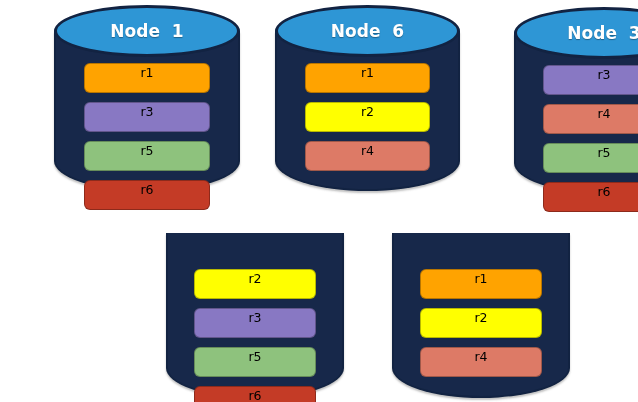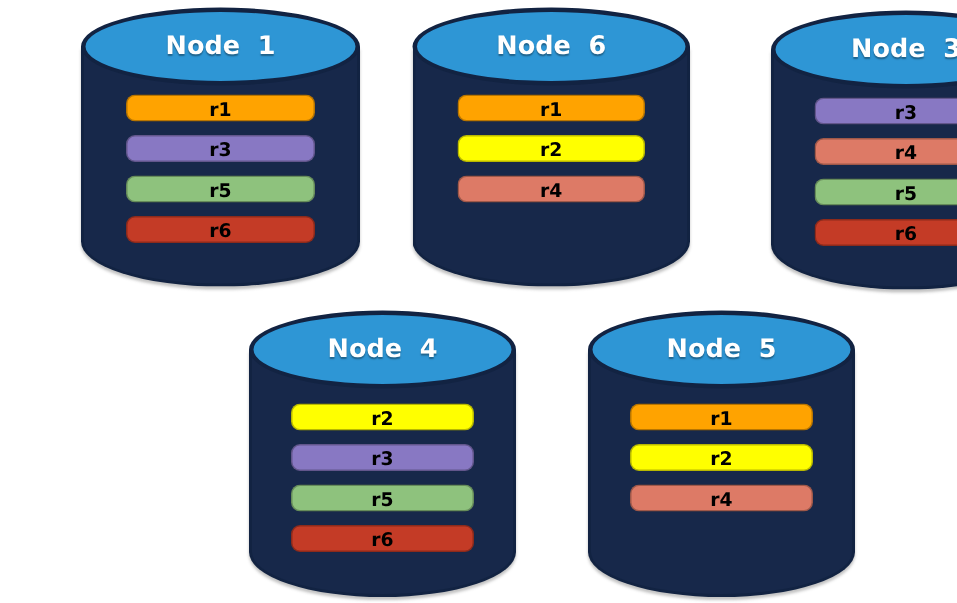--- a/index.html
+++ b/index.html
@@ -58,29 +58,29 @@
     top: 58px;
     display: flex;
     flex-direction: column;
     align-items: center;
     gap: 9px;
     z-index: 3;
   }
   .node4 .bars, .node5 .bars { top: 62px; }
   .bar {
     width: 68%;
-    height: 18px;
+    height: 30px;
     line-height: 18px;
     border-radius: 6px;
     border: 1px solid rgba(0,0,0,0.28);
     box-sizing: border-box;
     text-align: center;
     color: #000000;
     font-size: 12.5px;
-    font-weight: bold;
+    font-weight: normal;
   }
 </style>
 </head>
 <body>
 
 <div class="canvas" style="background: rgb(255, 255, 255); margin-left: 44px;">
 
   <div class="cylinder node1">
     <div class="cyl-body" style="background: rgb(23, 40, 74);"></div>
     <div class="cyl-top" style="background: rgb(46, 150, 213);">
@@ -114,36 +114,30 @@
     <div class="bars">
       <div class="bar" style="background: rgb(136, 120, 195);">r3</div>
       <div class="bar" style="background: rgb(221, 122, 102);">r4</div>
       <div class="bar" style="background: rgb(142, 194, 125);">r5</div>
       <div class="bar" style="background: rgb(196, 59, 38);">r6</div>
     </div>
   </div>
 
   <div class="cylinder node4">
     <div class="cyl-body" style="background: rgb(23, 40, 74);"></div>
-    <div class="cyl-top" style="background: rgb(46, 150, 213);">
-      <div class="node-title">Node  4</div>
-    </div>
     <div class="bars">
       <div class="bar" style="background: rgb(255, 255, 0);">r2</div>
       <div class="bar" style="background: rgb(136, 120, 195);">r3</div>
       <div class="bar" style="background: rgb(142, 194, 125);">r5</div>
       <div class="bar" style="background: rgb(196, 59, 38);">r6</div>
     </div>
   </div>
 
   <div class="cylinder node5">
     <div class="cyl-body" style="background: rgb(23, 40, 74);"></div>
-    <div class="cyl-top" style="background: rgb(46, 150, 213);">
-      <div class="node-title">Node  5</div>
-    </div>
     <div class="bars">
       <div class="bar" style="background: rgb(255, 163, 0);">r1</div>
       <div class="bar" style="background: rgb(255, 255, 0);">r2</div>
       <div class="bar" style="background: rgb(221, 122, 102);">r4</div>
     </div>
   </div>
 
 </div>
 
 </body></html>

